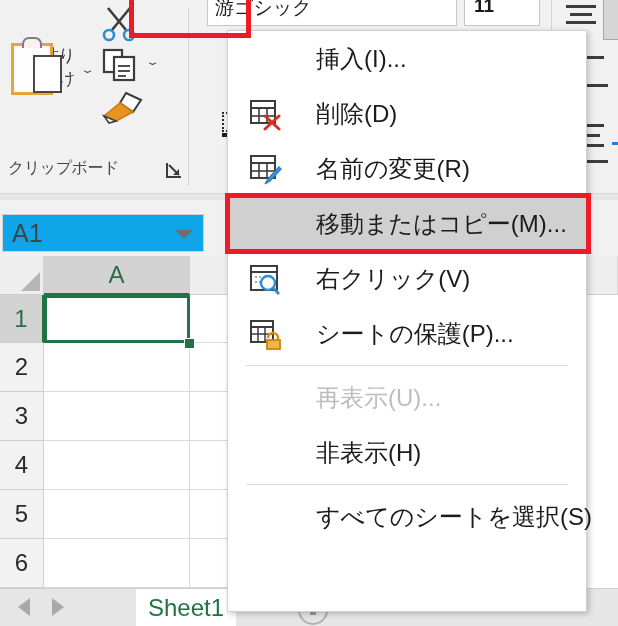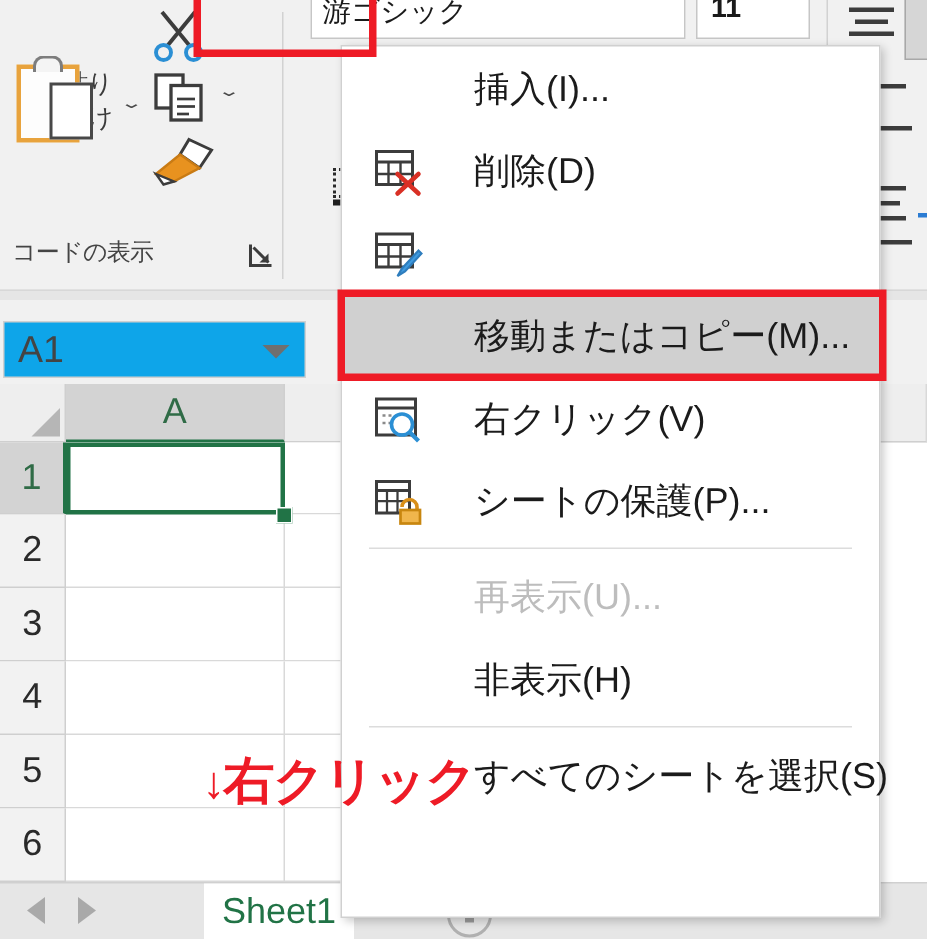--- a/index.html
+++ b/index.html
@@ -425,21 +425,21 @@
         <div class="chev copy-chev">⌄</div>
         <div class="brush-ic">
           <svg width="44" height="34" viewBox="0 0 44 34">
             <path d="M26 3 L41 10 L33 22 L20 13 Z" fill="#ffffff" stroke="#3c3c3c" stroke-width="2"></path>
             <path d="M20 13 L33 22 L16 31 L4 26 Z" fill="#e8921f" stroke="#c97b14" stroke-width="1.6"></path>
             <path d="M4 26 L16 31 L9 33 Z" fill="#ffffff" stroke="#3c3c3c" stroke-width="1.6"></path>
           </svg>
         </div>
       </div>
 
-      <div class="group-label">コードの表示</div>
+      <div class="group-label">クリップボード</div>
 
       <div class="dialog-launcher">
         <svg width="16" height="16" viewBox="0 0 16 16">
           <path d="M1 1 L1 15 L15 15" fill="none" stroke="#3c3c3c" stroke-width="2"></path>
           <path d="M3 3 L13 13" stroke="#3c3c3c" stroke-width="2"></path>
           <path d="M13 13 L13 7 L7 13 Z" fill="#3c3c3c"></path>
         </svg>
       </div>
     </div>
 
@@ -528,23 +528,20 @@
     <div class="gcell" style="left:190px; top:87px; width:106px; height:49px;"></div>
     <div class="gcell" style="left:190px; top:136px; width:106px; height:49px;"></div>
     <div class="gcell" style="left:190px; top:185px; width:106px; height:49px;"></div>
     <div class="gcell" style="left:190px; top:234px; width:106px; height:49px;"></div>
     <div class="gcell" style="left:190px; top:283px; width:106px; height:49px;"></div>
 
     <div class="active-cell"></div>
     <div class="active-handle"></div>
   </div>
 
-  <div class="annot">
-    <span class="annot-arrow">↓</span><span>右クリック</span>
-  </div>
 
   <div class="tabbar">
     <div class="nav-arrows">
       <div class="nav-left"></div>
       <div class="nav-right"></div>
     </div>
     <div class="sheet-tab">
       <span>Sheet1</span>
     </div>
     <div class="add-sheet">
@@ -580,20 +577,21 @@
       <span class="mi-icon">
         <svg width="34" height="34" viewBox="0 0 34 34">
           <rect x="3" y="4" width="24" height="22" fill="#ffffff" stroke="#3c3c3c" stroke-width="2"></rect>
           <line x1="3" y1="11" x2="27" y2="11" stroke="#3c3c3c" stroke-width="2"></line>
           <line x1="11" y1="11" x2="11" y2="26" stroke="#3c3c3c" stroke-width="1.6"></line>
           <line x1="19" y1="11" x2="19" y2="26" stroke="#3c3c3c" stroke-width="1.6"></line>
           <line x1="3" y1="19" x2="27" y2="19" stroke="#3c3c3c" stroke-width="1.6"></line>
           <path d="M31 15 L20 27 L17 32 L22 29 L33 17 Z" fill="#3e9ae0" stroke="#2e7dbd" stroke-width="1.4"></path>
         </svg>
       </span>
+      <span class="mi-label">名前の変更(R)</span>
     </div>
 
     <div class="mi highlight">
       <span class="mi-label">移動またはコピー(M)...</span>
       <span class="mi-redbox"></span>
     </div>
 
     <div class="mi">
       <span class="mi-icon">
         <svg width="34" height="34" viewBox="0 0 34 34">

